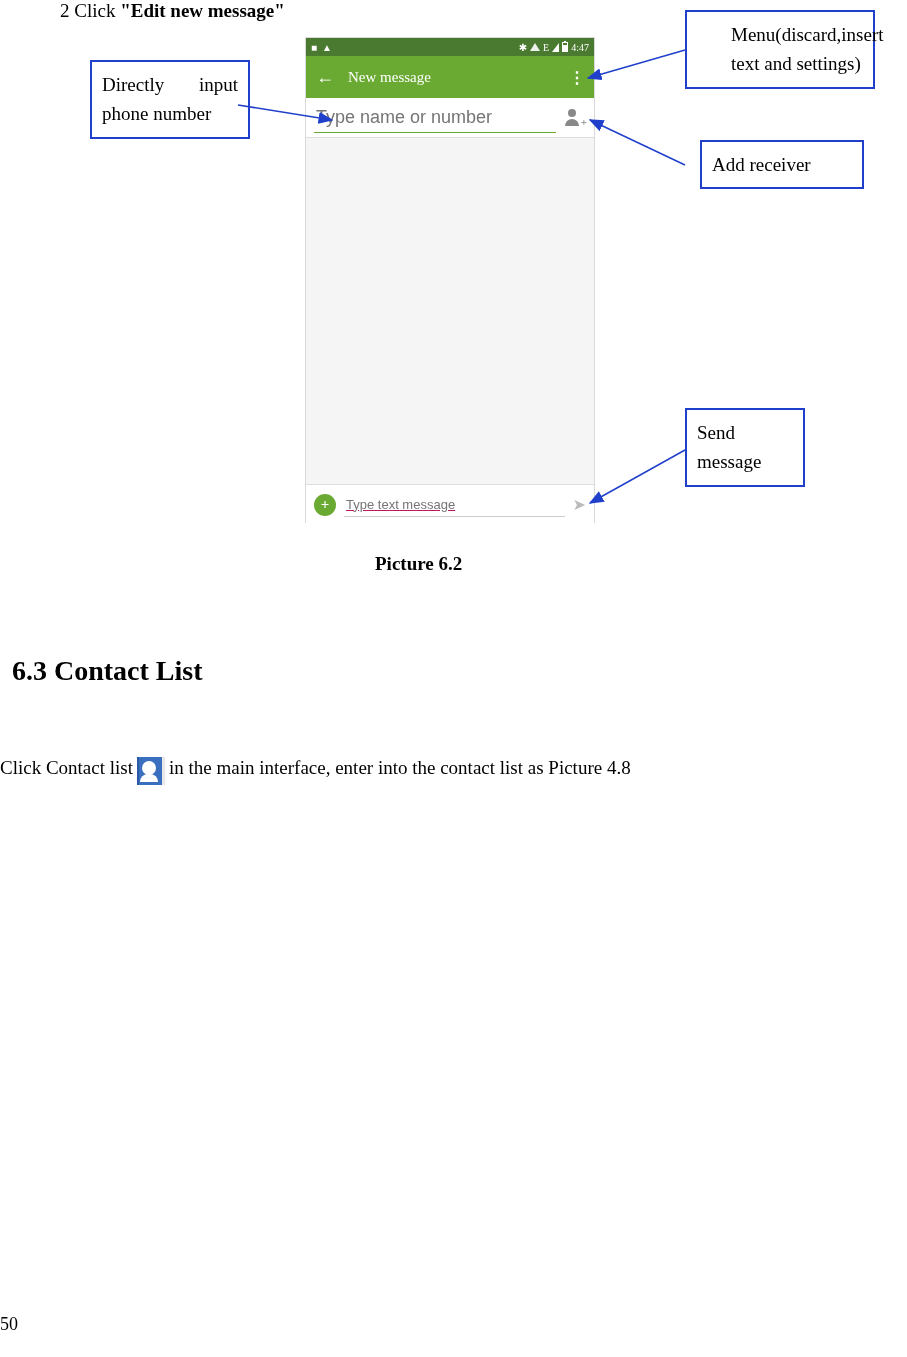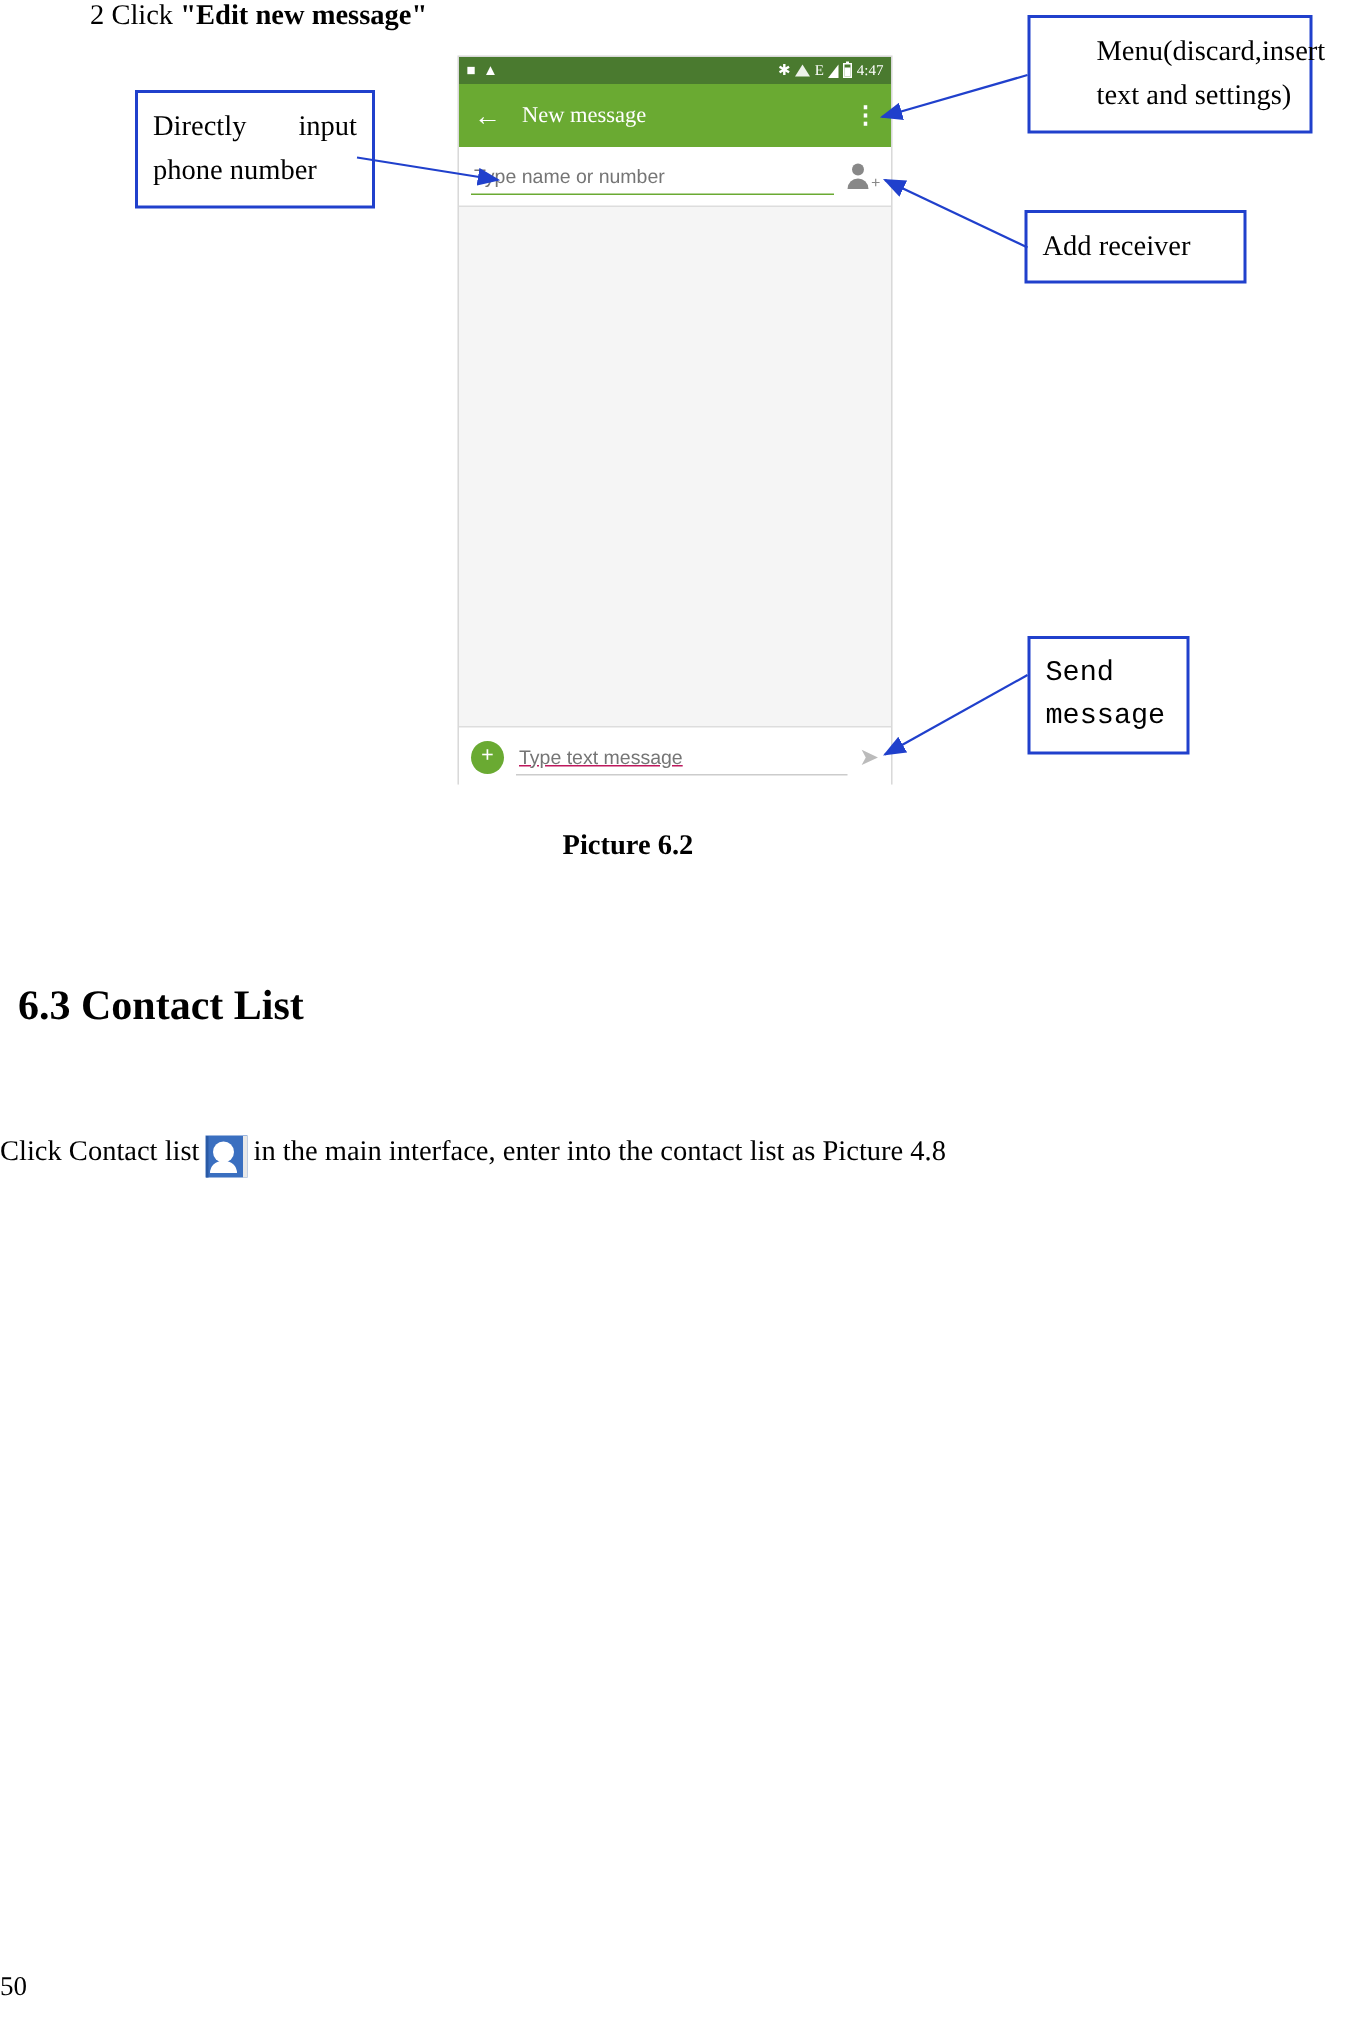--- a/index.html
+++ b/index.html
@@ -81,21 +81,21 @@
     .recipient-row {
       height: 40px; background: white;
       display: flex; align-items: center;
       padding: 0 8px;
       border-bottom: 1px solid #ddd;
     }
     .recipient-input {
       flex: 1;
       border: none;
       border-bottom: 1.5px solid #6aaa32;
-      font-size: 13px;
+      font-size: 18px;
       color: #0f172a;
       padding: 4px 2px;
       margin-right: 8px;
     }
     .phone-body {
       height: 346px;
       background: #f5f5f5;
     }
     .compose-row {
       height: 40px; background: white;
@@ -120,22 +120,22 @@
       position: absolute;
       border: 2px solid #2040cc;
       background: white;
       padding: 8px 10px;
       font-size: 19px;
       line-height: 1.55;
       font-family: "Times New Roman", serif;
     }
     .callout-menu { left: 685px; top: 10px; width: 190px; padding-left: 44px; }
     .callout-input { left: 90px; top: 60px; width: 160px; text-align: justify; }
-    .callout-add { left: 683px; top: 140px; width: 148px; }
-    .callout-send { left: 685px; top: 424px; width: 108px; font-family: Liberation Mono, monospace; }
+    .callout-add { left: 700px; top: 140px; width: 164px; }
+    .callout-send { left: 685px; top: 408px; width: 120px; }
 
     
     svg.arrows {
       position: absolute;
       left: 0; top: 0;
       width: 907px; height: 600px;
       pointer-events: none;
     }
 
     

